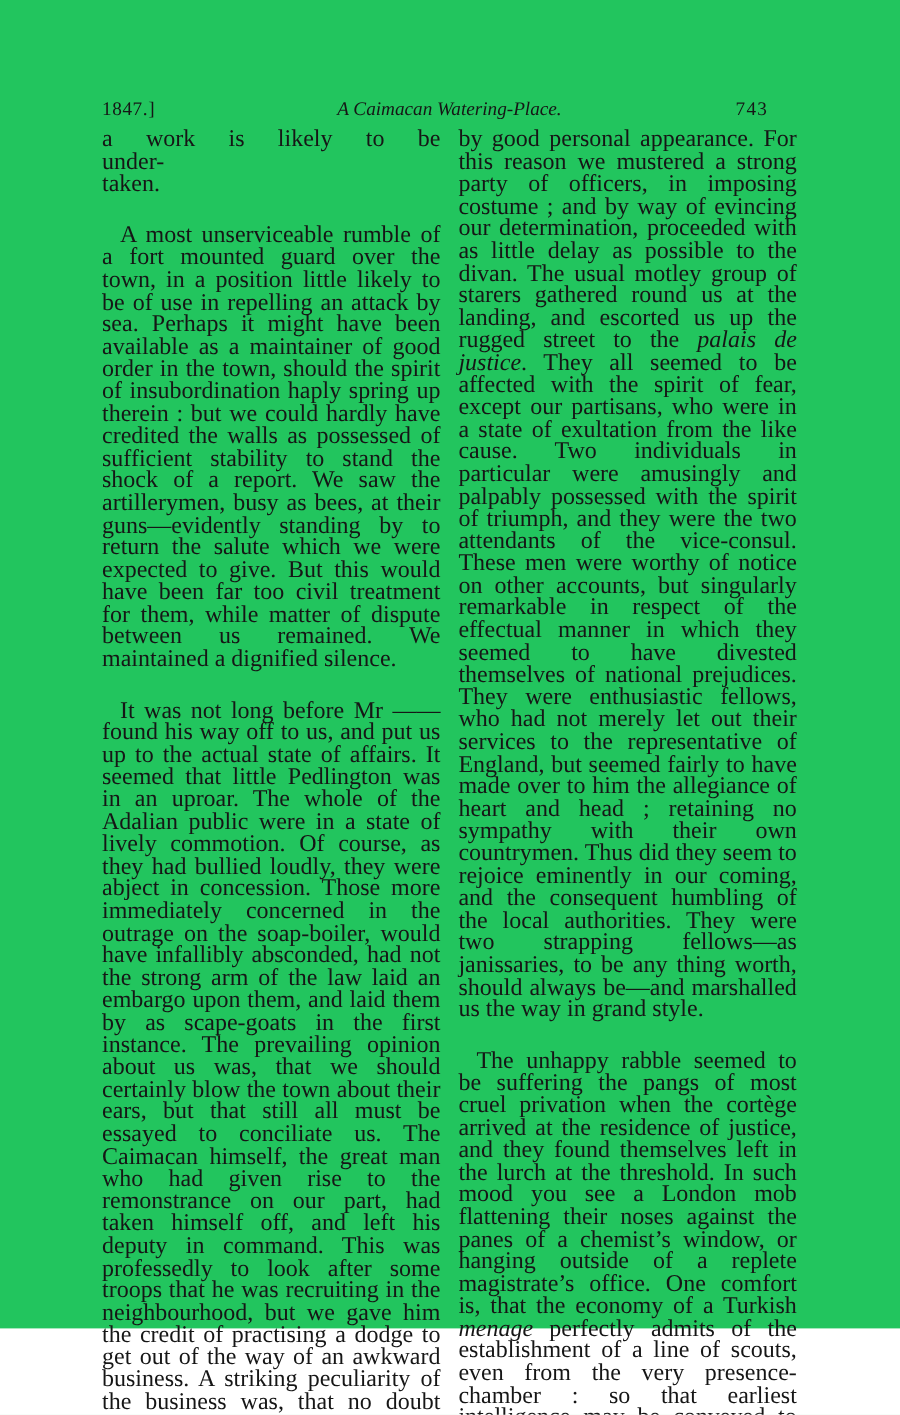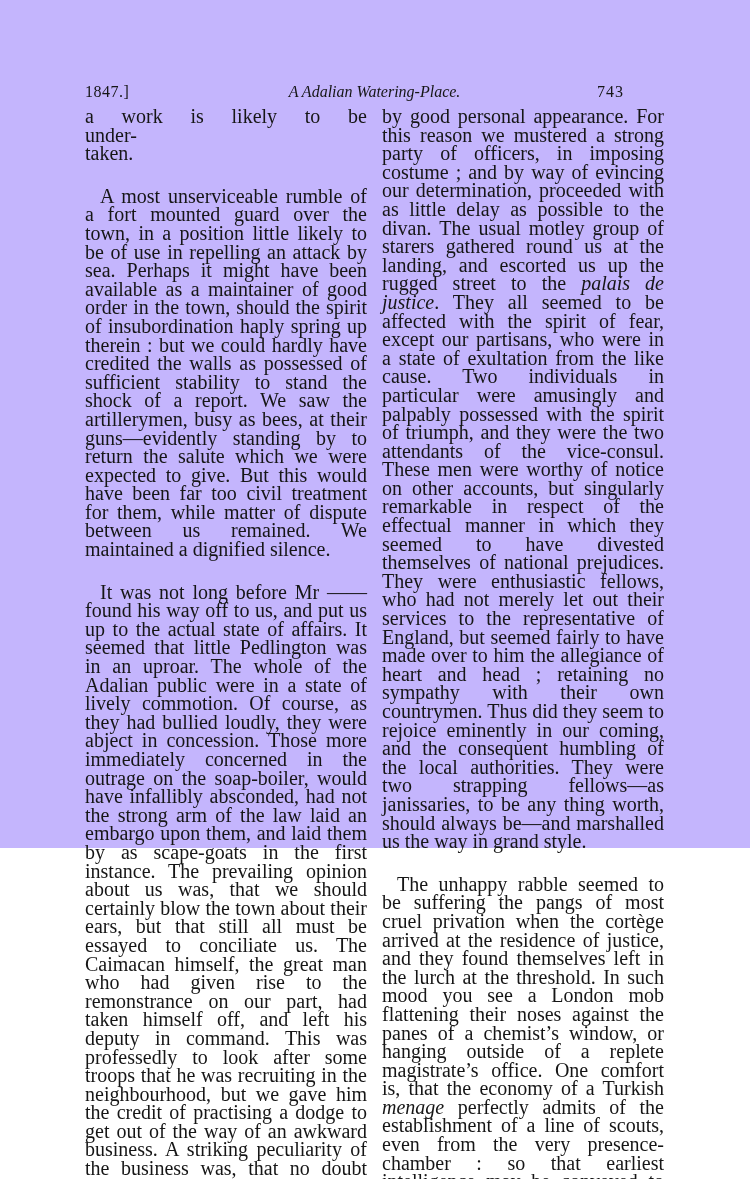--- a/index.html
+++ b/index.html
@@ -10,22 +10,22 @@
   body {
     width: 750px;
     height: 1179px;
     overflow: hidden;
     font-family: "Liberation Serif", "DejaVu Serif", serif;
     color: #161616;
   }
   .page {
     position: relative;
     width: 750px;
-    height: 848px;
-    background: #c4b5fd;
+    height: 1107px;
+    background: #22c55e;
   }
   .header {
     position: absolute;
     top: 83px;
     left: 85px;
     width: 579px;
     height: 20px;
     font-size: 16px;
   }
   .header-left {
@@ -37,21 +37,21 @@
   .header-center {
     position: absolute;
     left: 50%;
     top: 0;
     transform: translateX(-50%);
     font-style: italic;
     white-space: nowrap;
   }
   .header-right {
     position: absolute;
-    right: 40px;
+    right: 24px;
     top: 0;
     letter-spacing: 1px;
   }
   .columns {
     position: absolute;
     top: 107px;
     left: 85px;
     width: 579px;
     display: flex;
     gap: 15px;
@@ -76,21 +76,21 @@
   }
   .para i {
   }
 </style>
 </head>
 <body>
 
 <div class="page">
   <div class="header">
     <span class="header-left">1847.]</span>
-    <span class="header-center">A Adalian Watering-Place.</span>
+    <span class="header-center">A Caimacan Watering-Place.</span>
     <span class="header-right">743</span>
   </div>
   <div class="columns">
     <div class="column" id="col-left">
         <p class="para stretch">a work is likely to be under-<br>taken.</p>
         <p class="para indent">A most unserviceable rumble of a fort mounted guard over the town, in a position little likely to be of use in repelling an attack by sea. Perhaps it might have been available as a maintainer of good order in the town, should the spirit of insubordination haply spring up therein : but we could hardly have credited the walls as possessed of sufficient stability to stand the shock of a report. We saw the artillerymen, busy as bees, at their guns—evidently standing by to return the salute which we were expected to give. But this would have been far too civil treatment for them, while matter of dispute between us remained. We maintained a dignified silence.</p>
         <p class="para indent">It was not long before Mr —— found his way off to us, and put us up to the actual state of affairs. It seemed that little Pedlington was in an uproar. The whole of the Adalian public were in a state of lively commotion. Of course, as they had bullied loudly, they were abject in concession. Those more immediately concerned in the outrage on the soap-boiler, would have infallibly absconded, had not the strong arm of the law laid an embargo upon them, and laid them by as scape-goats in the first instance. The prevailing opinion about us was, that we should certainly blow the town about their ears, but that still all must be essayed to conciliate us. The Caimacan himself, the great man who had given rise to the remonstrance on our part, had taken himself off, and left his deputy in command. This was professedly to look after some troops that he was recruiting in the neighbourhood, but we gave him the credit of practising a dodge to get out of the way of an awkward business. A striking peculiarity of the business was, that no doubt seemed any longer to be maintained as to the issue of the negotiation. The question of right and wrong was no longer considered as being open ; but the verdict was already presumed to be given against those whom we challenged as offenders.</p>
       </div>
     <div class="column" id="col-right">
         <p class="para">by good personal appearance. For this reason we mustered a strong party of officers, in imposing costume ; and by way of evincing our determination, proceeded with as little delay as possible to the divan. The usual motley group of starers gathered round us at the landing, and escorted us up the rugged street to the <i>palais de justice</i>. They all seemed to be affected with the spirit of fear, except our partisans, who were in a state of exultation from the like cause. Two individuals in particular were amusingly and palpably possessed with the spirit of triumph, and they were the two attendants of the vice-consul. These men were worthy of notice on other accounts, but singularly remarkable in respect of the effectual manner in which they seemed to have divested themselves of national prejudices. They were enthusiastic fellows, who had not merely let out their services to the representative of England, but seemed fairly to have made over to him the allegiance of heart and head ; retaining no sympathy with their own countrymen. Thus did they seem to rejoice eminently in our coming, and the consequent humbling of the local authorities. They were two strapping fellows—as janissaries, to be any thing worth, should always be—and marshalled us the way in grand style.</p>

